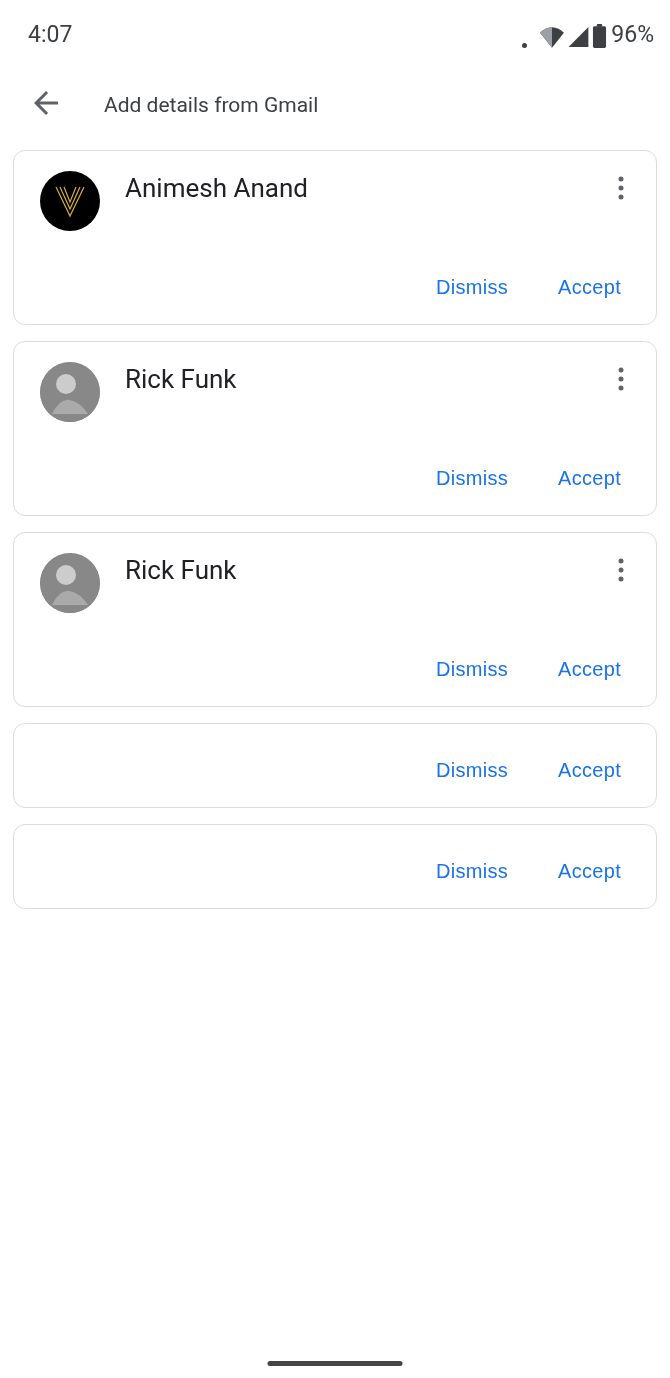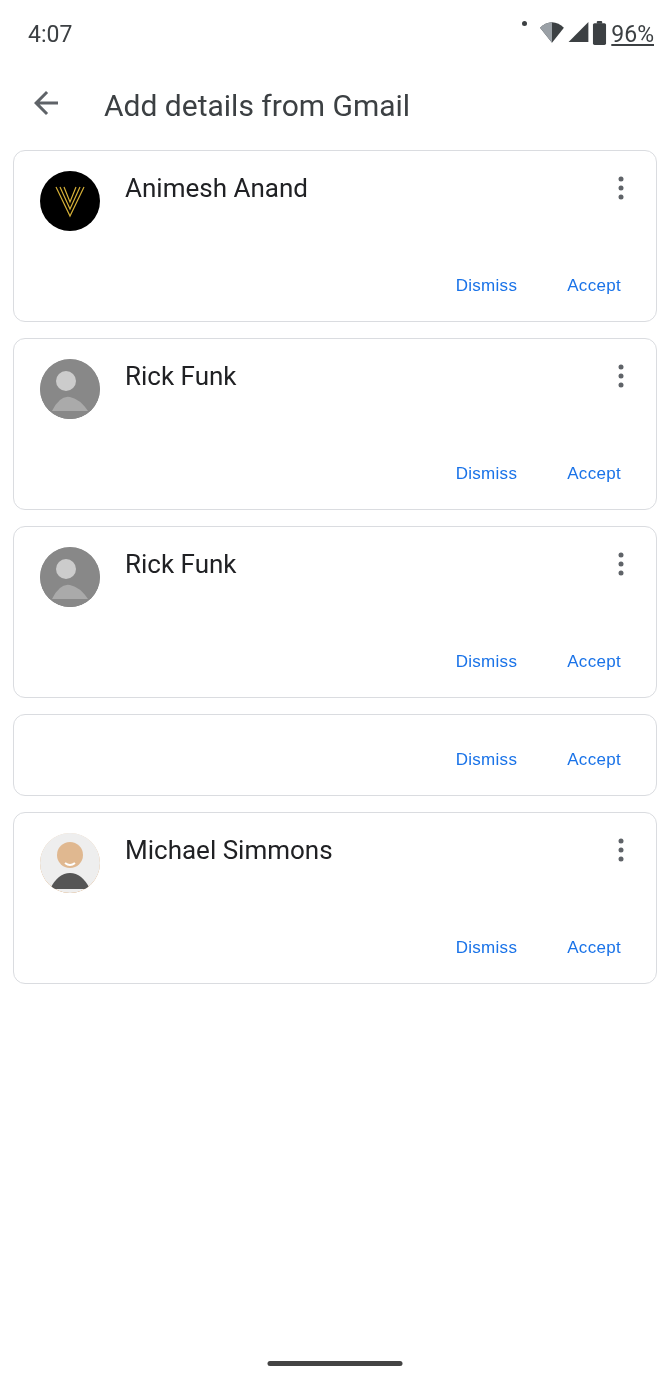--- a/index.html
+++ b/index.html
@@ -16,43 +16,42 @@
       display: flex;
       justify-content: space-between;
       align-items: center;
       padding: 14px 16px 0 28px;
       height: 55px;
       font-size: 23px;
       color: #3c4043;
     }
     .status-right {
       display: flex;
-      align-items: flex-start;
+      align-items: flex-end;
       gap: 2px;
-      text-decoration: underline;
     }
     .status-dot {
       width: 5px;
       height: 5px;
       background: #3c4043;
       border-radius: 50%;
       margin-right: 10px;
     }
     .toolbar {
       display: flex;
       align-items: center;
       padding: 30px 20px 25px 28px;
       gap: 40px;
     }
     .back-arrow svg {
       width: 36px;
       height: 36px;
     }
     .toolbar-title {
-      font-size: 30px;
+      font-size: 21px;
       font-weight: 400;
       color: #3c4043;
     }
     .cards {
       padding: 0 13px;
       display: flex;
       flex-direction: column;
       gap: 16px;
     }
     .card {
@@ -113,21 +112,21 @@
       cursor: pointer;
     }
     .more-btn svg { width: 6px; height: 24px; }
     .card-actions {
       display: flex;
       justify-content: flex-end;
       gap: 50px;
       padding: 35px 35px 25px 0;
     }
     .action-btn {
-      font-size: 17px;
+      font-size: 20px;
       font-weight: 500;
       color: #1a73e8;
       background: none;
       border: none;
       cursor: pointer;
       letter-spacing: 0.3px;
     }
     .nav-handle {
       position: absolute;
       bottom: 12px;
@@ -249,40 +248,20 @@
   </div>
 
   <div class="card">
     <div class="card-actions">
       <button class="action-btn">Dismiss</button>
       <button class="action-btn">Accept</button>
     </div>
   </div>
 
   <div class="card">
-    <div class="card-top">
-      <div class="avatar avatar-5 avatar-generic">
-        <svg viewBox="0 0 60 60">
-            <circle cx="30" cy="30" r="30" fill="#eee"></circle>
-            <circle cx="30" cy="22" r="13" fill="#e0b890"></circle>
-            <path d="M10 56 Q18 40 30 40 Q42 40 50 56z" fill="#555"></path>
-            <path d="M25 30 Q30 34 35 30" stroke="#fff" stroke-width="2" fill="none"></path>
-          </svg>
-      </div>
-      <div class="card-content">
-        <div class="contact-name">Michael Simmons</div>
-      </div>
-      <div class="more-btn">
-        <svg viewBox="0 0 6 24" fill="#5f6368">
-            <circle cx="3" cy="3" r="2.5"></circle>
-            <circle cx="3" cy="12" r="2.5"></circle>
-            <circle cx="3" cy="21" r="2.5"></circle>
-          </svg>
-      </div>
-    </div>
     <div class="card-actions">
       <button class="action-btn">Dismiss</button>
       <button class="action-btn">Accept</button>
     </div>
   </div>
 
 </div>
 
 <div class="nav-handle"></div>
 

